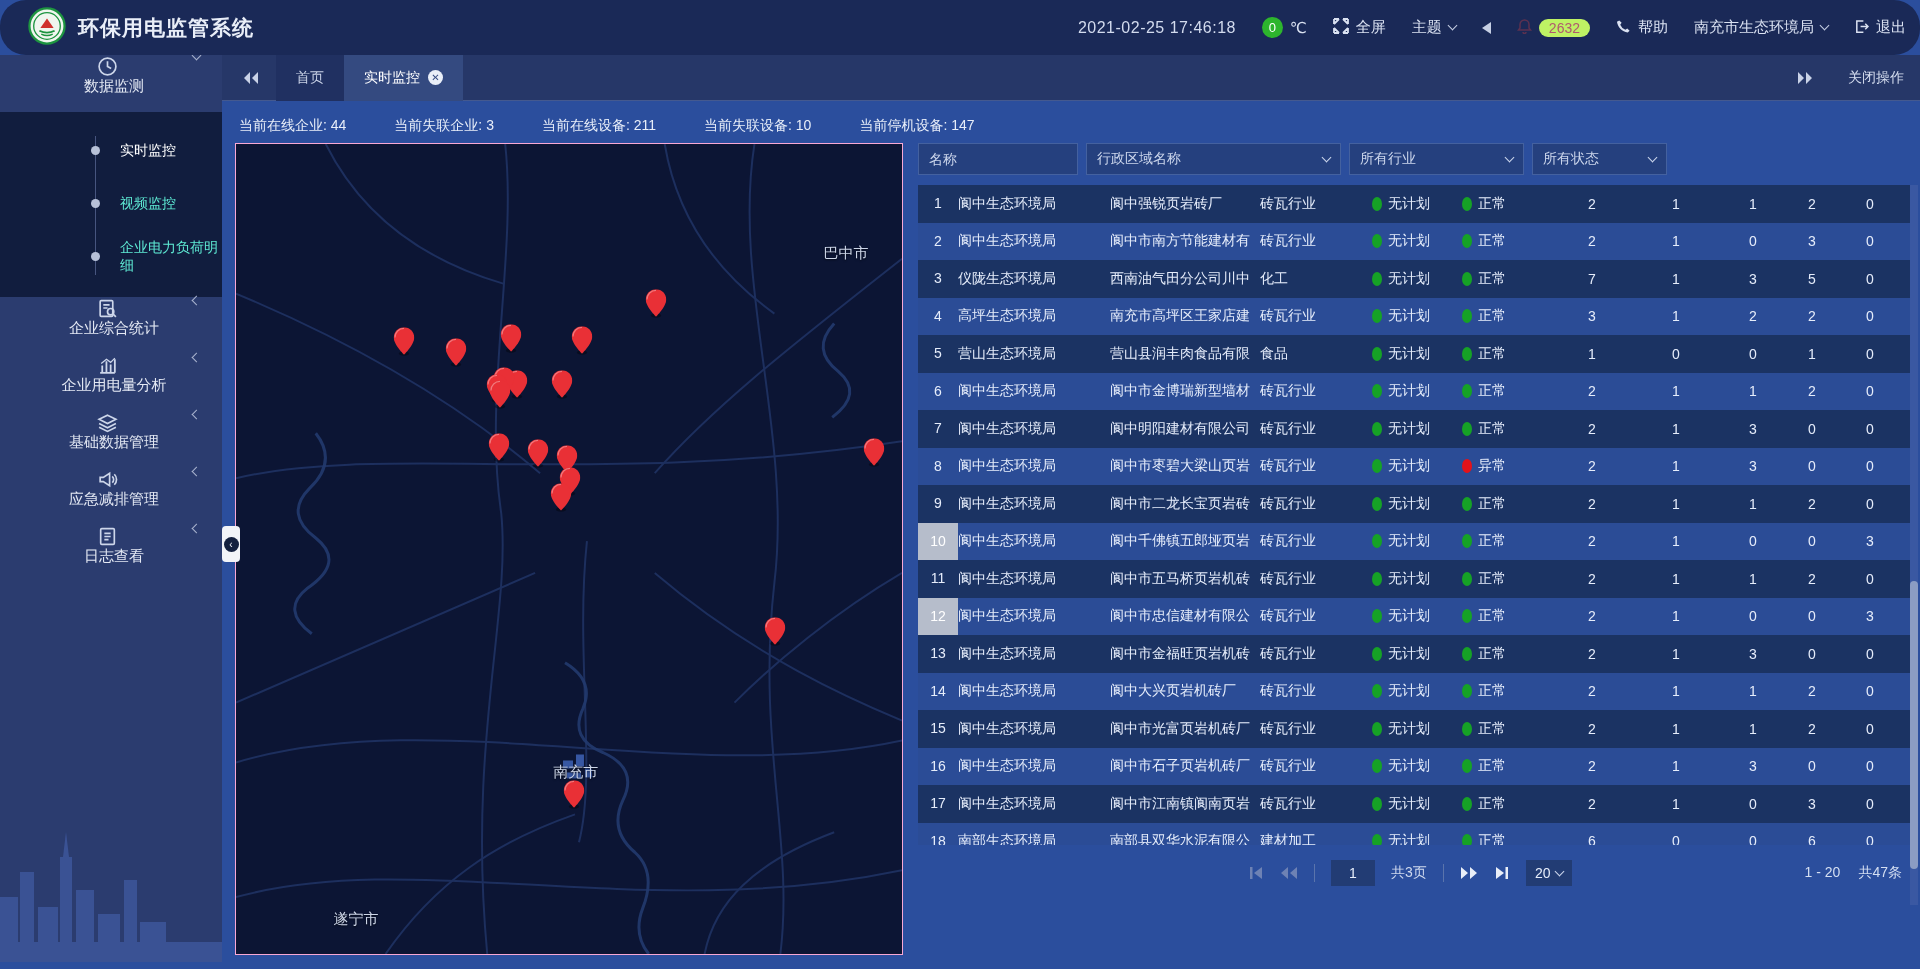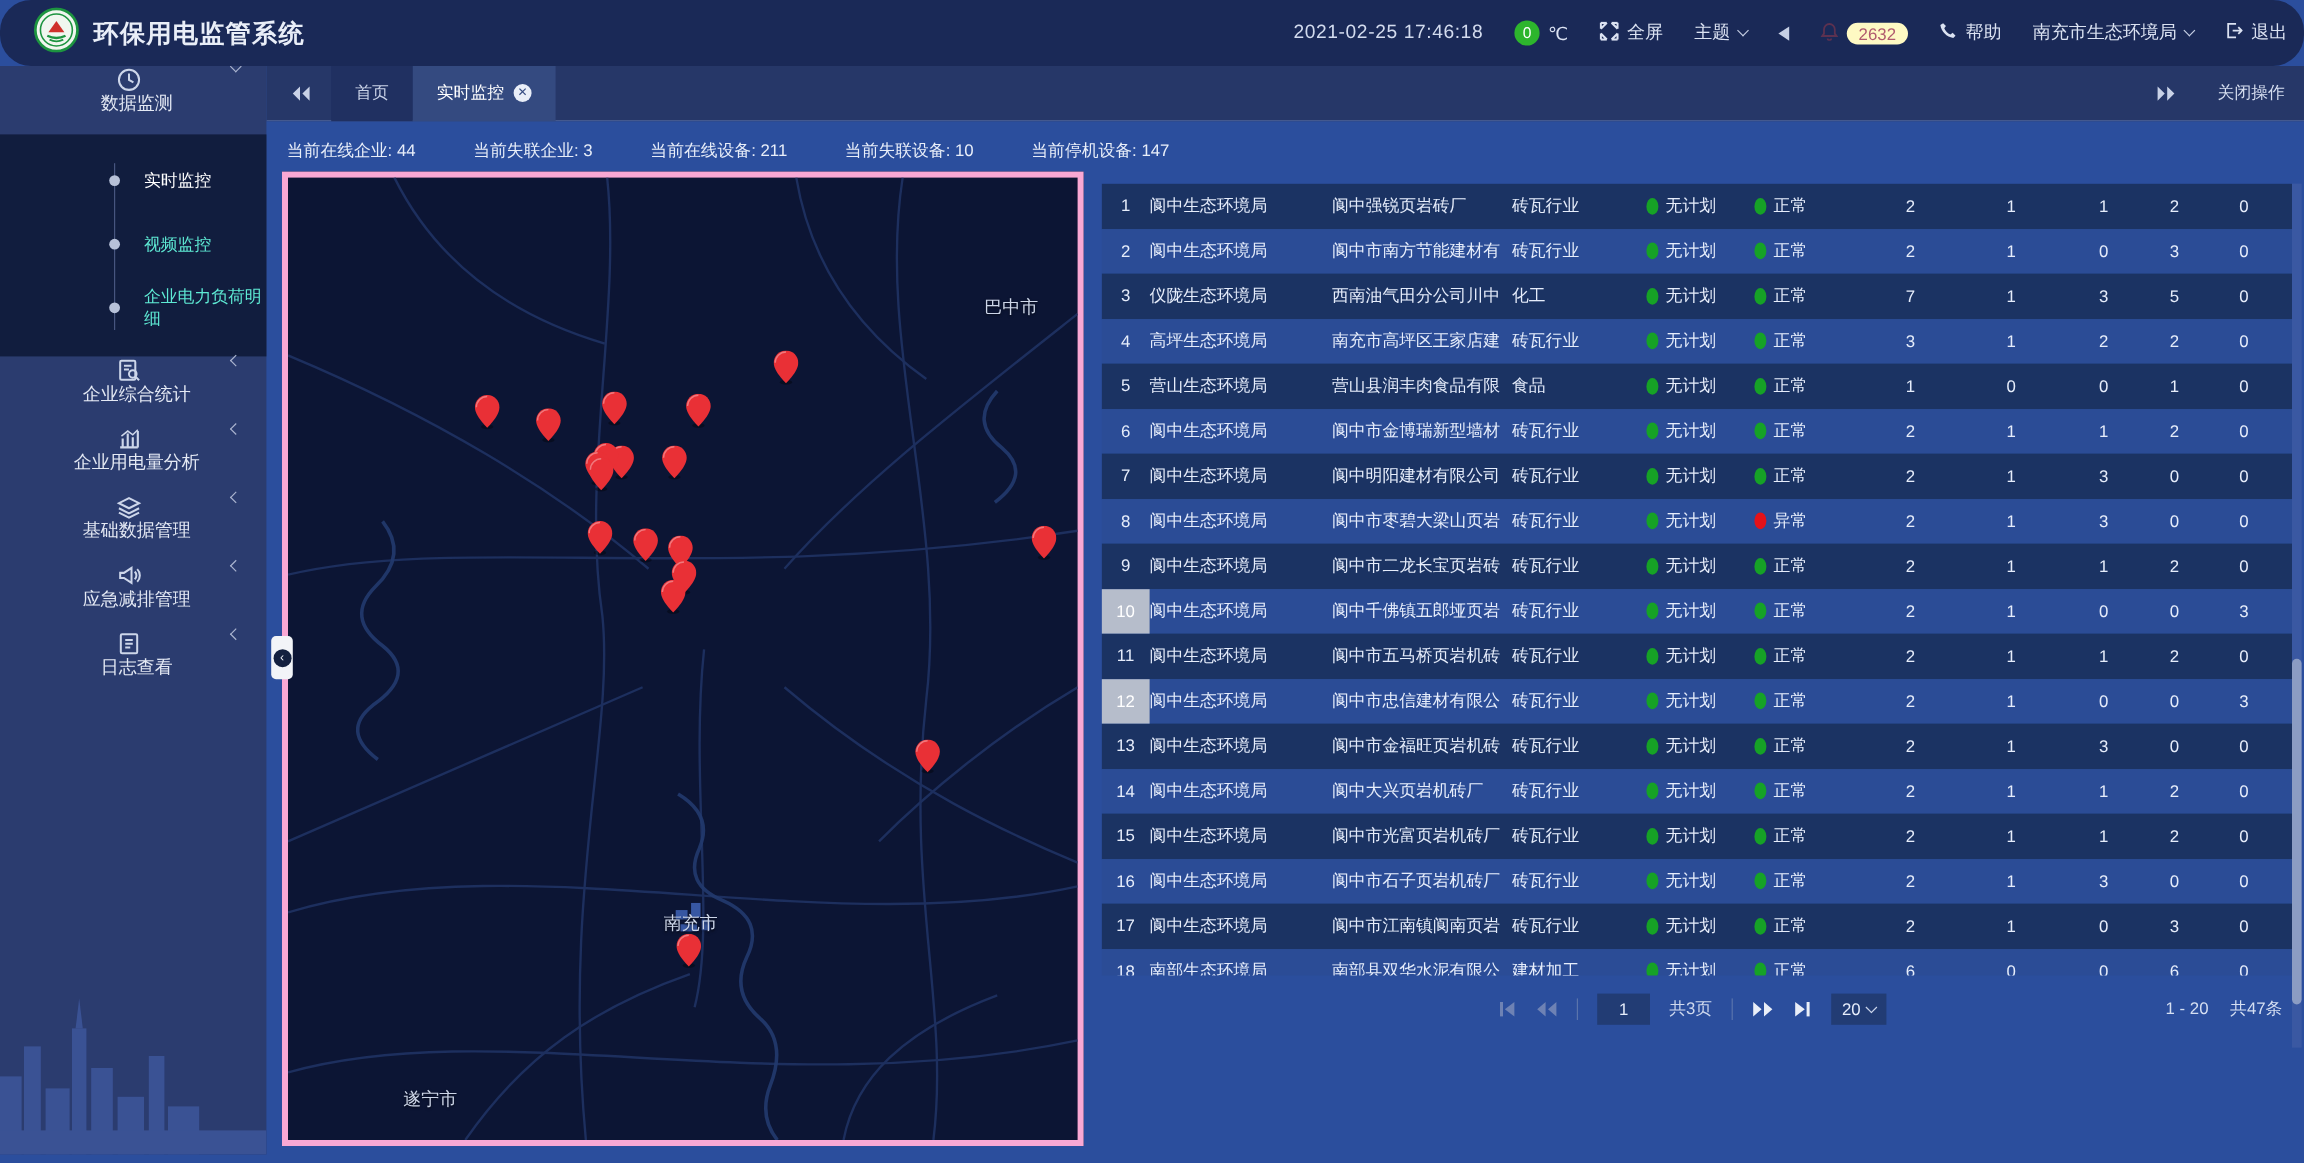--- a/index.html
+++ b/index.html
@@ -9,21 +9,21 @@
   
   .topbar { position:absolute; left:0; top:0; width:1920px; height:55px; background:#1a2957;
     display:flex; align-items:center; color:#e9eef8; z-index:30;border-radius:26px; }
   .logo-wrap { width:222px; display:flex; align-items:center; padding-left:28px; gap:12px; }
   .app-title { font-size:21px; font-weight:bold; letter-spacing:1px; white-space:nowrap; }
   .topbar-right { position:absolute; right:14px; top:0; height:55px; display:flex; align-items:center; gap:26px; }
   .top-item { display:flex; align-items:center; gap:7px; font-size:15px; color:#dbe2f2; cursor:default; white-space:nowrap; }
   .datetime { font-size:16px; color:#d3dbee; letter-spacing:.5px; }
   .temp-circle { width:21px; height:21px; border-radius:50%; background:#2db52d; color:#fff; font-size:13px;
     display:flex; align-items:center; justify-content:center; }
-  .badge-pill { background:#fef9c3; color:#b05a6e; border-radius:10px; padding:1px 10px; font-size:14px; }
+  .badge-pill { background:#bef264; color:#b05a6e; border-radius:10px; padding:1px 10px; font-size:14px; }
   .caret-down { width:7px; height:7px; border-right:1.6px solid #c6cfe4; border-bottom:1.6px solid #c6cfe4;
     transform:rotate(45deg); margin-top:-4px; }
   .tri-left { width:0; height:0; border-top:6px solid transparent; border-bottom:6px solid transparent;
     border-right:9px solid #c6cfe4; }
 
   
   .sidebar { position:absolute; left:0; top:55px; width:222px; height:907px; background:#2b3c6f; z-index:20; }
   .menu-group { height:57px; display:flex; align-items:center; color:#e4e9f4; font-size:15px;
     padding:0 18px 0 24px; cursor:pointer; position:relative;flex-direction:column; }
   .menu-group .gicon { width:22px; height:22px; margin-right:13px; display:flex; align-items:center; justify-content:center; color:#cdd6ea; }
@@ -50,21 +50,21 @@
   .tabbar-right { position:absolute; right:0; height:46px; display:flex; align-items:center; gap:34px; padding-right:16px; }
   .close-ops { font-size:14px; color:#d6def0; cursor:pointer; }
   .dbl-arrow { display:flex; cursor:pointer; }
 
   
   .content { position:absolute; left:222px; top:101px; width:1698px; height:868px; background:#2b4e9d; padding:11px 10px 0 13px; }
   .stats-bar { height:28px; display:flex; align-items:center; gap:48px; color:#e8eef9; font-size:14px; padding-left:4px; }
   .main-row { display:flex; gap:15px; margin-top:3px; height:812px; }
 
   
-  .map-panel { position:relative; width:668px; height:812px; background:#0c1534; border:5px solid #f9a8d4; overflow:visible; }
+  .map-panel { position:relative; width:668px; height:812px; background:#0c1534; border:1px solid #f9a8d4; overflow:visible; }
   .map-roads { position:absolute; inset:0; width:100%; height:100%; }
   .map-city { position:absolute; transform:translate(-50%,-50%); color:#cdd6e8; font-size:15px; white-space:nowrap; text-shadow:0 1px 2px rgba(0,0,0,.6); }
   .map-pin { position:absolute; width:21px; height:29px; transform:translate(-50%,-96%); }
   .collapse-handle { position:absolute; left:-14px; top:382px; width:18px; height:36px; background:#f2f4f8;
     border-radius:4px; display:flex; align-items:center; justify-content:center; cursor:pointer; z-index:5; }
   .collapse-handle .circ { width:15px; height:15px; border-radius:50%; background:#13203f; color:#f2f4f8;
     font-size:10px; display:flex; align-items:center; justify-content:center; }
 
   
   .right-col { flex:1; display:flex; flex-direction:column; }
@@ -441,20 +441,35 @@
           <span class="map-city" style="left: 91.6%; top: 13.5%;">巴中市</span>
           <span class="map-city" style="left: 51%; top: 77.5%;">南充市</span>
           <span class="map-city" style="left: 18%; top: 95.7%;">遂宁市</span>
         </div>
       <div class="collapse-handle">
         <span class="circ">‹</span>
       </div>
     </div>
 
     <div class="right-col">
+      <div class="filter-row">
+        <input class="f-box" style="width: 160px;" placeholder="名称">
+        <div class="f-box f-select" style="width:255px">
+          <span>行政区域名称</span>
+          <span class="f-caret"></span>
+        </div>
+        <div class="f-box f-select" style="width:175px">
+          <span>所有行业</span>
+          <span class="f-caret"></span>
+        </div>
+        <div class="f-box f-select" style="width:135px">
+          <span>所有状态</span>
+          <span class="f-caret"></span>
+        </div>
+      </div>
 
       <div class="table-wrap">
         <div class="tbody" id="tbody">
             <div class="tgrid trow odd">
               <span class="td num">1</span>
               <span class="td">阆中生态环境局</span>
               <span class="td">阆中强锐页岩砖厂</span>
               <span class="td">砖瓦行业</span>
               <span class="td status">
                 <span class="sdot green"></span>

